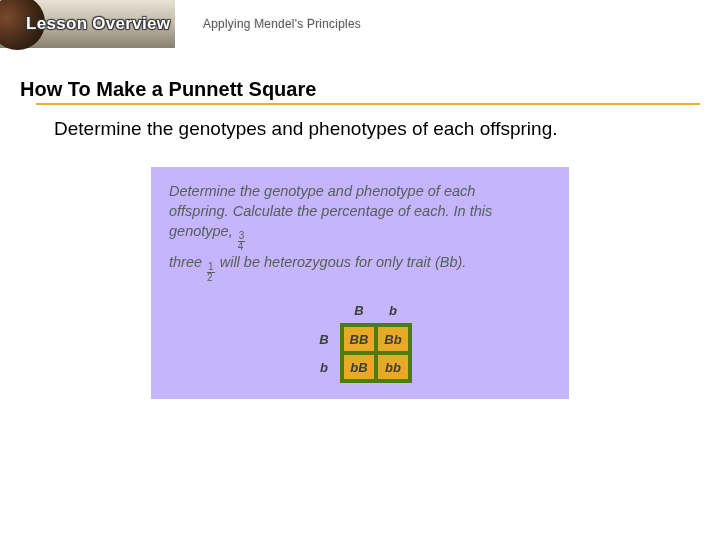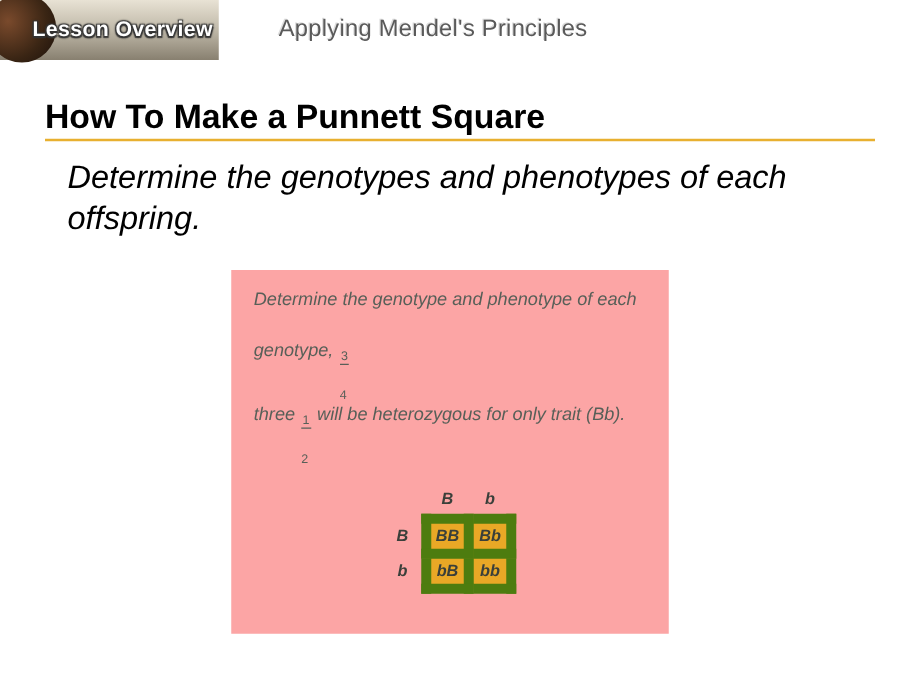--- a/index.html
+++ b/index.html
@@ -1,39 +1,39 @@
 <!DOCTYPE html>
 <html><head>
 <meta charset="utf-8">
 <style>
-* { margin: 0; padding: 0; box-sizing: border-box; gap: 20px; }
+* { margin: 0; padding: 0; box-sizing: border-box; }
 body { width: 720px; height: 540px; background: #fff; font-family: Arial, sans-serif; overflow: hidden; position: relative; }
 
 .header { height: 48px; background: #fff; display: flex; align-items: center; position: relative; }
 .header-left { width: 175px; height: 48px; background: linear-gradient(180deg, #e8e2d4 0%, #bfb8a8 50%, #888070 100%); position: relative; display: flex; align-items: center; padding-left: 8px; }
 .header-left::before { content: ""; position: absolute; left: -10px; top: -5px; width: 55px; height: 55px; background: radial-gradient(circle at 30% 40%, #7a4a2c 0%, #3a2514 60%, #1a100a 100%); border-radius: 50%; z-index: 2; }
 .lesson-label { position: relative; z-index: 3; font-size: 17px; font-weight: bold; color: #fff; text-shadow: 1px 1px 1px #333, -1px -1px 1px #333, 1px -1px 1px #333, -1px 1px 1px #333; margin-left: 18px; letter-spacing: 0.3px; }
-.title-slot { margin-left: 28px; font-size: 19px; color: #5a5a5a; font-weight: 500; text-shadow: 1px 1px 0 #fff, -1px -1px 0 #ddd; letter-spacing: 0.2px; }
+.title-slot { margin-left: 28px; font-size: 12px; color: #5a5a5a; font-weight: 500; text-shadow: 1px 1px 0 #fff, -1px -1px 0 #ddd; letter-spacing: 0.2px; }
 
-.heading { font-size: 27px; font-weight: bold; color: #000; margin: 30px 0 0 36px; }
+.heading { font-size: 20px; font-weight: bold; color: #000; margin: 30px 0 0 20px; }
 .underline { height: 2px; background: #e8b030; margin: 2px 20px 0 36px; }
 
-.body-text { margin: 12px 54px 0 54px; font-size: 26px; color: #000; line-height: 1.25; font-style: italic; }
+.body-text { margin: 12px 54px 0 54px; font-size: 19px; color: #000; line-height: 1.25; }
 .body-text p { margin-bottom: 16px; }
 
-.figure { margin: 26px auto 0; width: 350px; background: #fca5a5; padding: 14px 18px 32px 18px; font-family: Verdana, sans-serif; color: #4e5550; }
+.figure { margin: 26px auto 0; width: 418px; background: #c4b5fd; padding: 14px 18px 16px 18px; font-family: Verdana, sans-serif; color: #4e5550; }
 .figure-text { font-size: 14.5px; line-height: 1.4; font-style: italic; font-weight: 400; color: #585f58; }
 .frac { display: inline-flex; flex-direction: column; font-size: 10px; line-height: 1; vertical-align: -3px; margin: 0 1px; font-style: normal; }
 .frac span:first-child { border-bottom: 1px solid #585f58; padding: 0 1px; }
 .em { }
 
 .punnett { margin: 14px auto 0; border-collapse: collapse; }
 .punnett td, .punnett th { width: 34px; height: 28px; text-align: center; font-family: Verdana, sans-serif; font-size: 13px; font-weight: bold; color: #3a3f3a; }
 .col-head, .row-head { font-style: italic; }
-.cell { background: #e9a826; border: 8px solid #4d7c0f; font-style: italic; }
+.cell { background: #e9a826; border: 4px solid #4d7c0f; font-style: italic; }
 </style>
 </head>
 <body>
 
 <div class="header">
   <div class="header-left">
     <span class="lesson-label">Lesson Overview</span>
   </div>
   <span class="title-slot">Applying Mendel's Principles</span>
 </div>
@@ -41,21 +41,21 @@
 <div class="heading">How To Make a Punnett Square</div>
 <div class="underline"></div>
 
 <div class="body-text">
   <p>Determine the genotypes and phenotypes of each offspring.</p>
 </div>
 
 <div class="figure">
   <div class="figure-text">
     <span>Determine the genotype and phenotype of each</span><br>
-    <br>
+    <span>offspring. Calculate the percentage of each. In this</span><br>
     <span>genotype, </span><span class="frac">
         <span>3</span>
         <span>4</span>
       </span><br>
     <span>three </span><span class="frac">
         <span>1</span>
         <span>2</span>
       </span><span> will be heterozygous for only trait </span><span class="em">(Bb).</span>
   </div>
 

